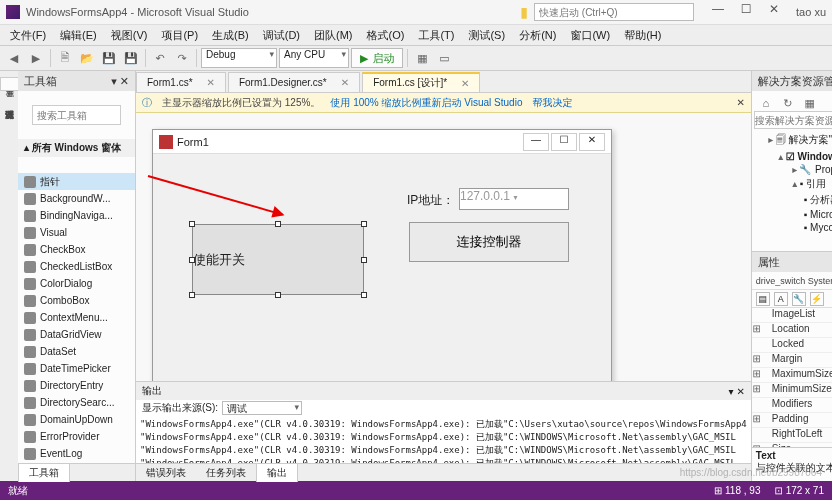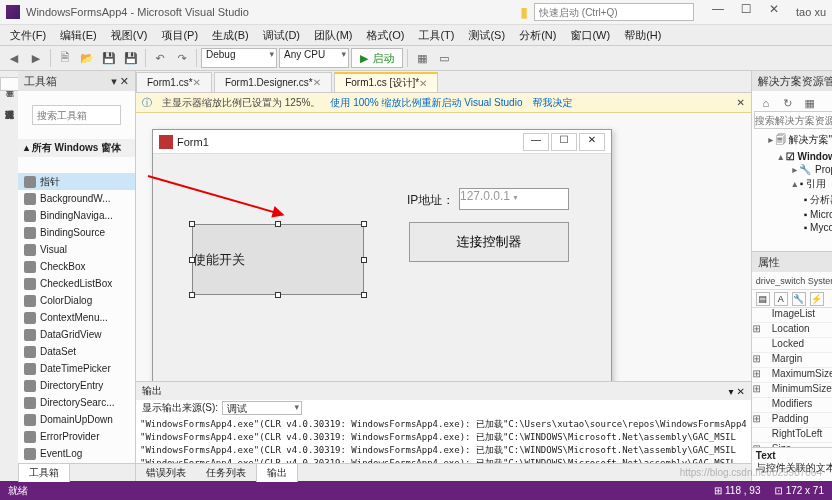--- a/index.html
+++ b/index.html
@@ -24,21 +24,21 @@
 .toolbox { width: 118px; background: #fcfcfc; border-right: 1px solid #ccc; display: flex; flex-direction: column; }
 .panel-head { height: 20px; background: #e6e6e6; display: flex; align-items: center; padding: 0 6px; font-size: 11px; color: #333; justify-content: space-between; }
 .toolbox-search { height: 20px; border:1px solid #ccc; margin:14px; font-size:10px; padding:0 4px; }
 .toolbox-cat { padding: 2px 6px; background: #f0f0f0; font-weight: bold; font-size: 10px; }
 .toolbox-list { flex: 1; overflow: auto; }
 .toolbox-item { height: 17px; display: flex; align-items: center; padding: 0 4px 0 6px; gap: 4px; cursor: pointer; font-size: 10px; }
 .toolbox-item.sel { background: #cde6f7; margin-top: 16px; }
 .tb-icon { width: 12px; height: 12px; background: #888; border-radius: 2px; flex-shrink: 0; }
 .center { flex: 1; display: flex; flex-direction: column; background: #fff; }
 .doctabs { height: 22px; background: #eee; display: flex; align-items: flex-end; border-bottom: 1px solid #ccc; }
-.doctab { height: 20px; padding: 0 10px; display: flex; align-items: center; gap: 0; border: 1px solid #ccc; border-bottom: none; background: #f5f5f5; margin-right: 2px; font-size: 10px; cursor: pointer; }
+.doctab { height: 20px; padding: 0 10px; display: flex; align-items: center; gap: 14px; border: 1px solid #ccc; border-bottom: none; background: #f5f5f5; margin-right: 2px; font-size: 10px; cursor: pointer; }
 .doctab.active { background: #fffbe6; border-top: 2px solid #f2c744; }
 .doctab .x { color: #888; font-size: 10px; }
 .infobar { height: 20px; background: #fdf6d7; display: flex; align-items: center; padding: 0 6px; font-size: 10px; color: #444; border-bottom: 1px solid #e0d68a; gap: 10px; }
 .infobar a { color: #0066cc; cursor: pointer; }
 .designer { flex: 1; background: #f8f8f8; padding: 16px; position: relative; overflow: hidden; }
 .form-win { width: 460px; height: 260px; background: #f0f0f0; border: 1px solid #9a9a9a; box-shadow: 2px 2px 6px rgba(0,0,0,.2); }
 .form-titlebar { height: 24px; background: #fff; border-bottom: 1px solid #ddd; display: flex; align-items: center; padding: 0 6px; font-size: 11px; }
 .form-titlebar .ficon { width: 14px; height: 14px; background: #b33; margin-right: 4px; }
 .form-titlebar .spacer { flex: 1; }
 .form-titlebar .fbtn { width: 26px; height: 18px; border: 1px solid #ccc; text-align: center; margin-left: 2px; font-size: 10px; }
@@ -147,37 +147,37 @@
         <div class="toolbox-item">
           <div class="tb-icon"></div>
           <span>BackgroundW...</span>
         </div>
         <div class="toolbox-item">
           <div class="tb-icon"></div>
           <span>BindingNaviga...</span>
         </div>
         <div class="toolbox-item">
           <div class="tb-icon"></div>
-          <span>BindingSource</span>
-        </div>
-        <div class="toolbox-item">
-          <div class="tb-icon"></div>
           <span>Visual</span>
         </div>
         <div class="toolbox-item">
           <div class="tb-icon"></div>
           <span>CheckBox</span>
         </div>
         <div class="toolbox-item">
           <div class="tb-icon"></div>
           <span>CheckedListBox</span>
         </div>
         <div class="toolbox-item">
           <div class="tb-icon"></div>
           <span>ColorDialog</span>
+        </div>
+        <div class="toolbox-item">
+          <div class="tb-icon"></div>
+          <span>ComboBox</span>
         </div>
         <div class="toolbox-item">
           <div class="tb-icon"></div>
           <span>ContextMenu...</span>
         </div>
         <div class="toolbox-item">
           <div class="tb-icon"></div>
           <span>DataGridView</span>
         </div>
         <div class="toolbox-item">

